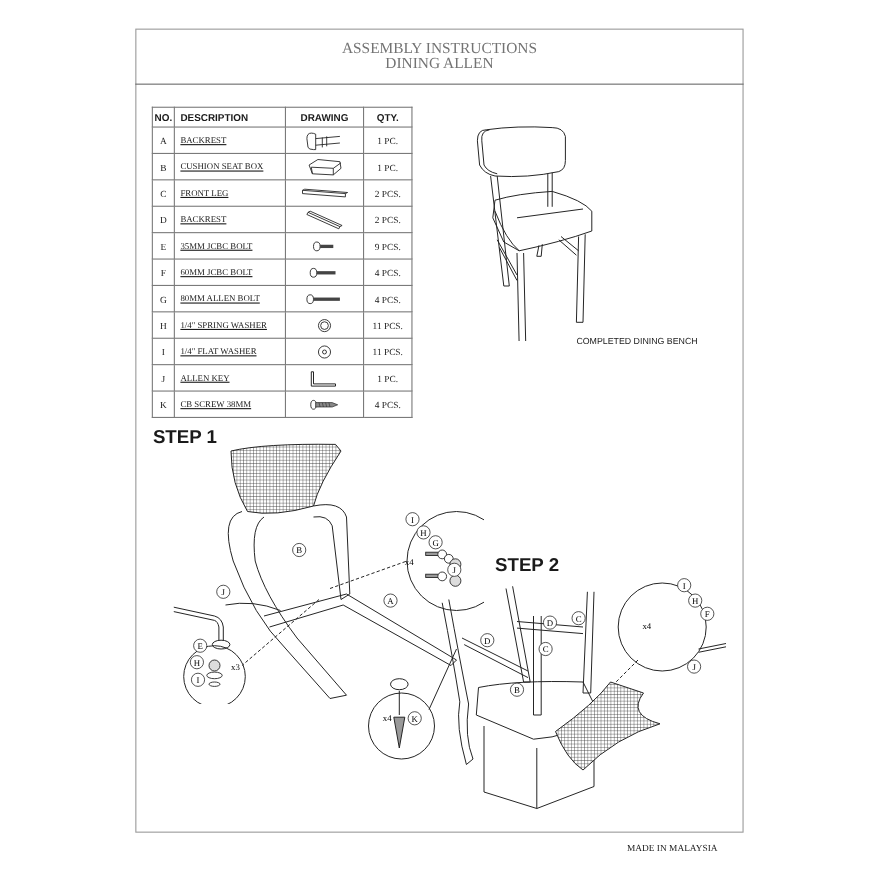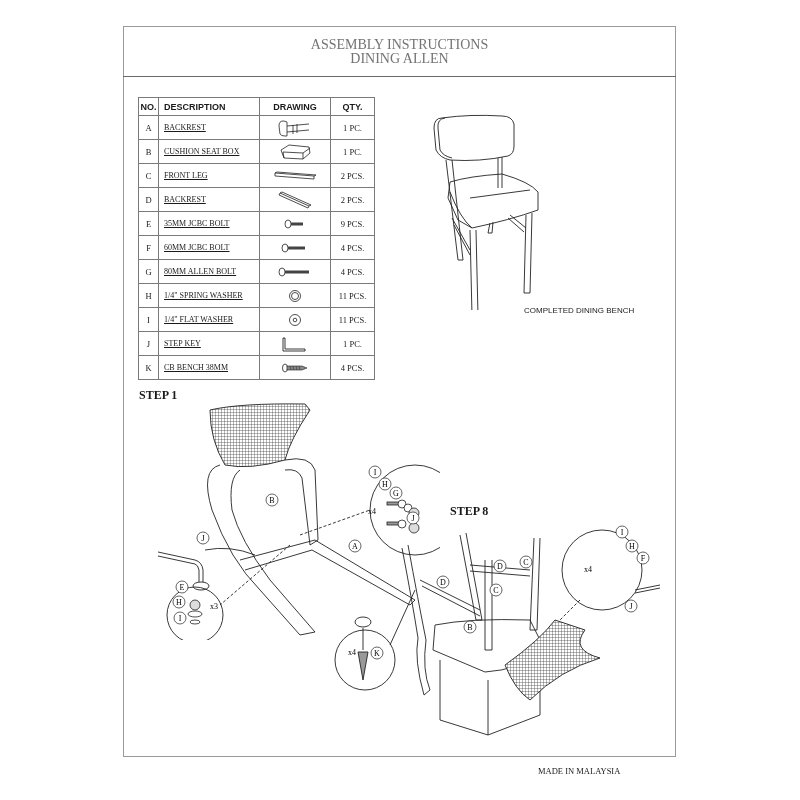--- a/index.html
+++ b/index.html
@@ -14,25 +14,25 @@
   table.parts th, table.parts td { border:1px solid #7a7a7a; padding:0; text-align:center; height:23px; font-size:8.5px; }
   table.parts th { font-family:"Liberation Sans", sans-serif; font-weight:bold; font-size:9px; height:17px; }
   table.parts td.desc, table.parts th.desc { text-align:left; padding-left:5px; }
   table.parts td.desc { font-size:8px;text-decoration:underline; }
   .col-no { width:19px; } .col-desc { width:95px; } .col-draw { width:70px; } .col-qty { width:43px;margin-top:48px; }
   td.drawing svg { display:block; margin:0 auto; }
 
   .chair-main { position:absolute; left:430px; top:110px; }
   .caption { position:absolute; left:524px; top:306px; font-size:8px; font-family:Liberation Sans, sans-serif; }
 
-  .step-label { position:absolute; font-family:Liberation Serif, serif; font-weight:bold; font-size:12px; }
+  .step-label { position:absolute; font-family:Liberation Sans, sans-serif; font-weight:bold; font-size:17px; }
   .step1 { left:139px; top:388px; }
   .step2 { left:450px; top:504px; }
 
-  .made-in { position:absolute; left:538px; top:766px; font-size:8.5px; }
+  .made-in { position:absolute; left:570px; top:766px; font-size:8.5px; }
 
   .diagram { position:absolute; }
   .callout { font-family:"Liberation Serif", serif; font-size:8px; }
 </style>
 </head>
 <body>
 
 <div class="page-border"></div>
 <div class="header-sep"></div>
 <div class="title t1">ASSEMBLY INSTRUCTIONS</div>
@@ -138,31 +138,31 @@
       <td class="drawing">
         <svg width="16" height="16" viewBox="0 0 16 16">
             <circle cx="8" cy="8" r="5.5" fill="none" stroke="#222" stroke-width="0.8"></circle>
             <circle cx="8" cy="8" r="1.8" fill="none" stroke="#222" stroke-width="0.8"></circle>
           </svg>
       </td>
       <td>11 PCS.</td>
     </tr>
     <tr>
       <td>J</td>
-      <td class="desc">STEP KEY</td>
+      <td class="desc">ALLEN KEY</td>
       <td class="drawing">
         <svg width="30" height="18" viewBox="0 0 30 18">
             <path d="M5 3 L5 14 L25 14 L25 16 L3 16 L3 3 Z" fill="none" stroke="#222" stroke-width="0.9"></path>
           </svg>
       </td>
       <td>1 PC.</td>
     </tr>
     <tr>
       <td>K</td>
-      <td class="desc">CB BENCH 38MM</td>
+      <td class="desc">CB SCREW 38MM</td>
       <td class="drawing">
         <svg width="30" height="12" viewBox="0 0 30 12">
             <ellipse cx="5" cy="6" rx="2.5" ry="4" fill="#fff" stroke="#222" stroke-width="0.8"></ellipse>
             <path d="M7 4 L22 4 L27 6 L22 8 L7 8 Z" fill="#888" stroke="#222" stroke-width="0.6"></path>
             <path d="M10 4 L11 8 M13 4 L14 8 M16 4 L17 8 M19 4 L20 8" stroke="#222" stroke-width="0.5"></path>
           </svg>
       </td>
       <td>4 PCS.</td>
     </tr>
   </tbody>
@@ -265,21 +265,21 @@
         <text x="256" y="96">G</text>
       </g>
     <g>
         <circle cx="273" cy="118" r="6" fill="#fff" stroke="#222" stroke-width="0.7"></circle>
         <text x="273" y="121">J</text>
       </g>
     <text x="232" y="114">x4</text>
   </g>
 </svg>
 
-<div class="step-label step2">STEP 8</div>
+<div class="step-label step2">STEP 2</div>
 <svg class="diagram" style="left:330px; top:520px;" width="350" height="240" viewBox="0 0 350 240">
   <defs>
     <pattern id="mesh2" width="3" height="3" patternUnits="userSpaceOnUse">
       <rect width="3" height="3" fill="#fff"></rect>
       <path d="M0 0 L3 0 M0 0 L0 3" stroke="#333" stroke-width="0.7"></path>
     </pattern>
   </defs>
   <g fill="none" stroke="#222" stroke-width="0.9">
 
     <path d="M110 140 L110 200 L158 215 L210 195 L210 140"></path>

